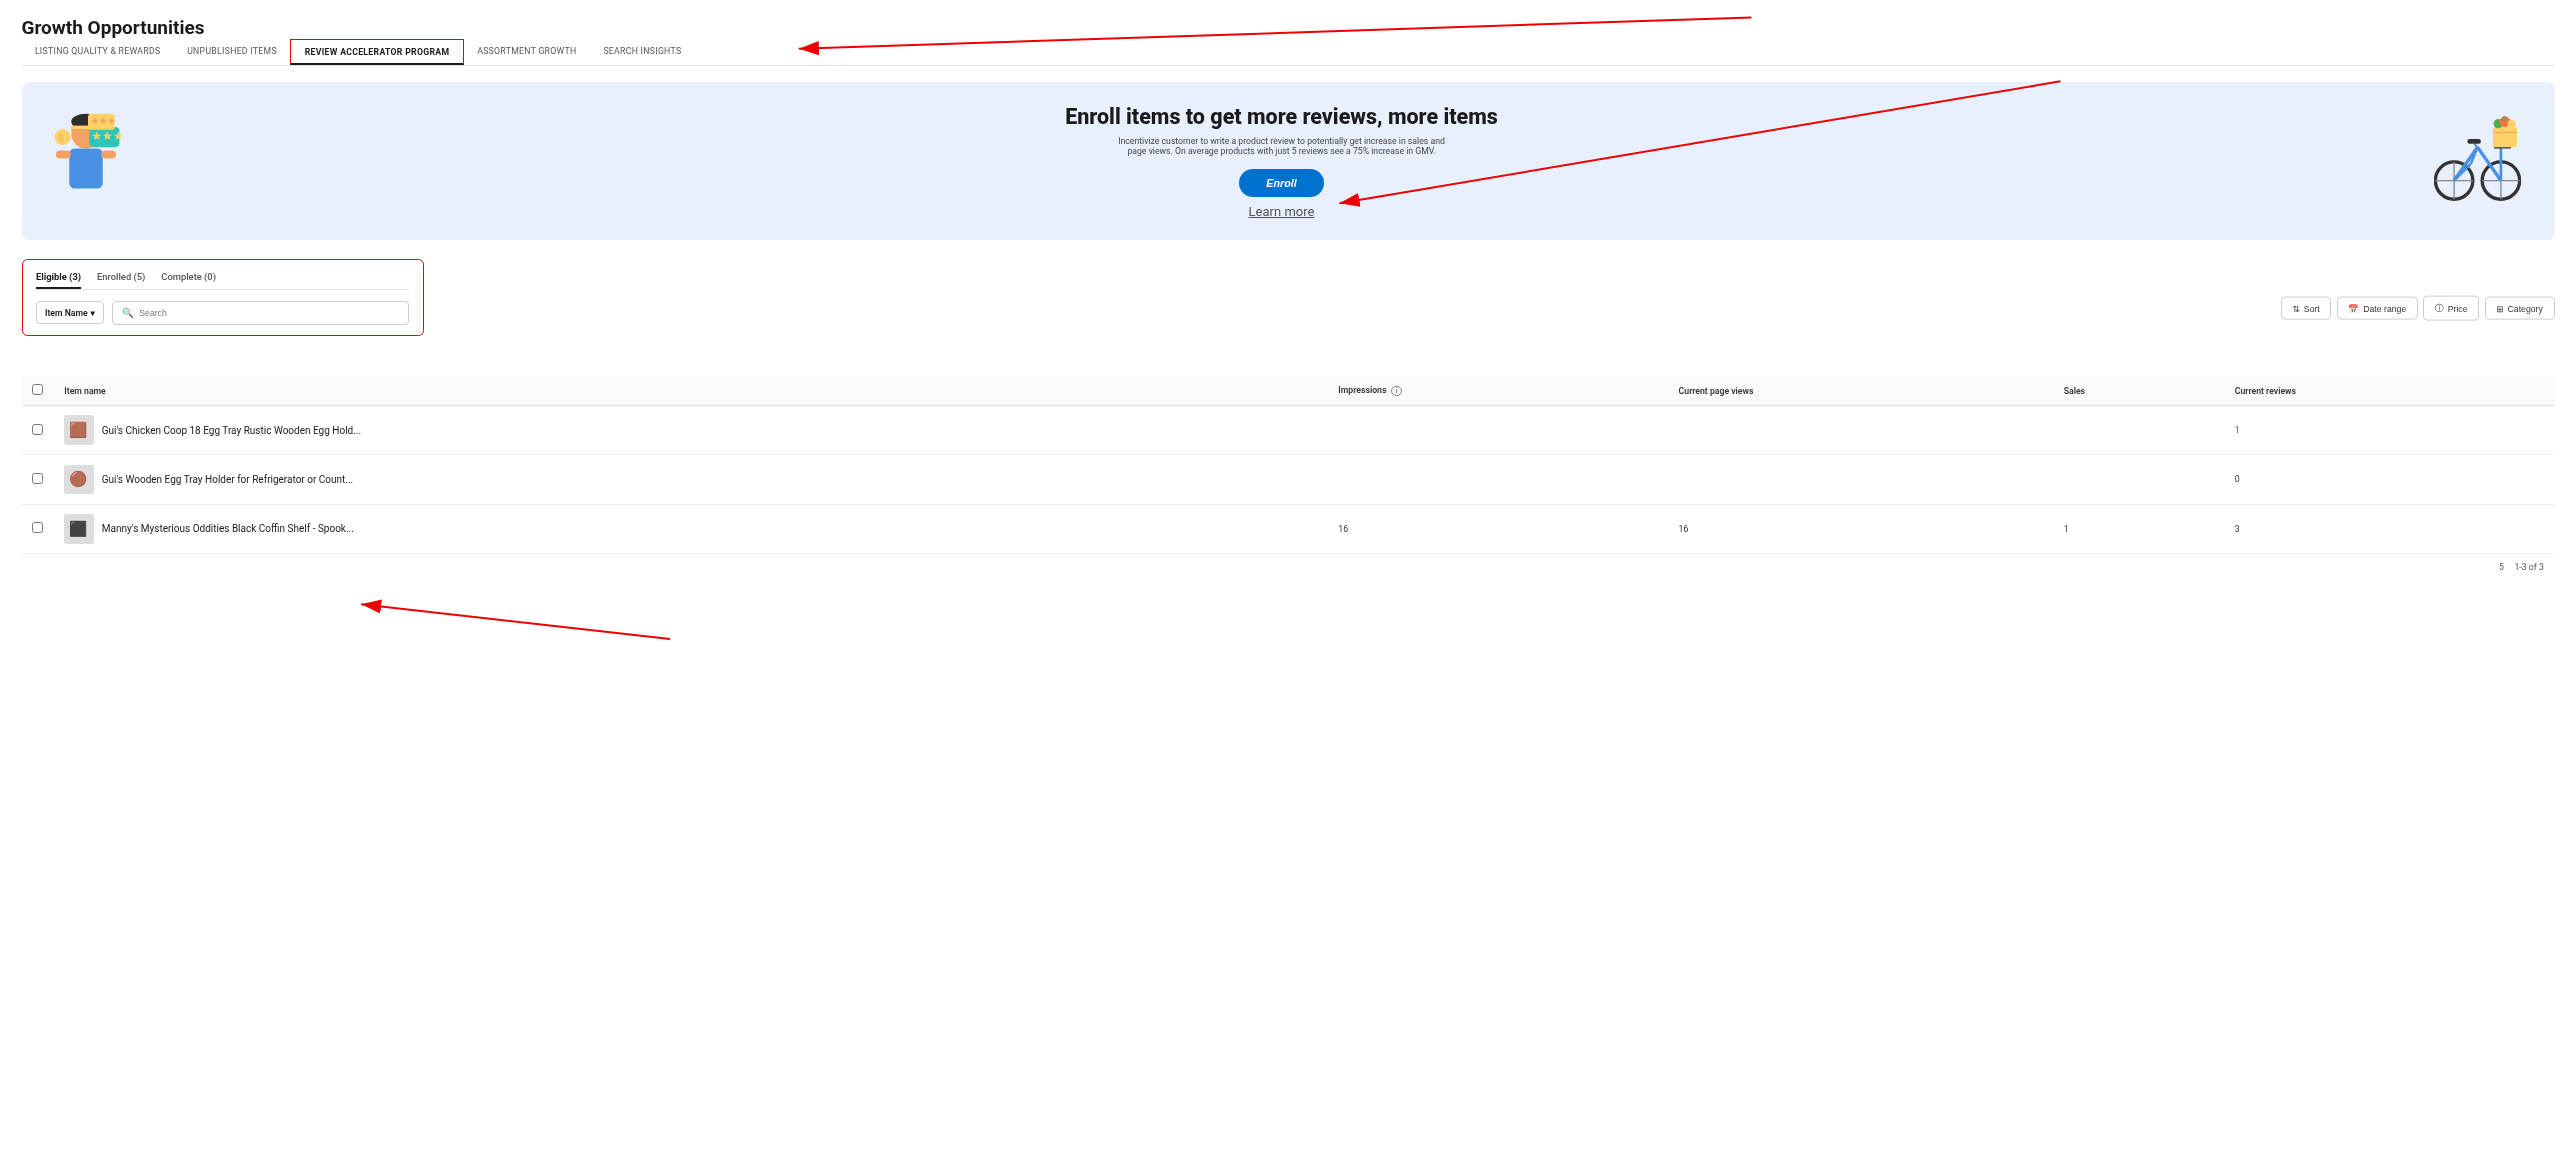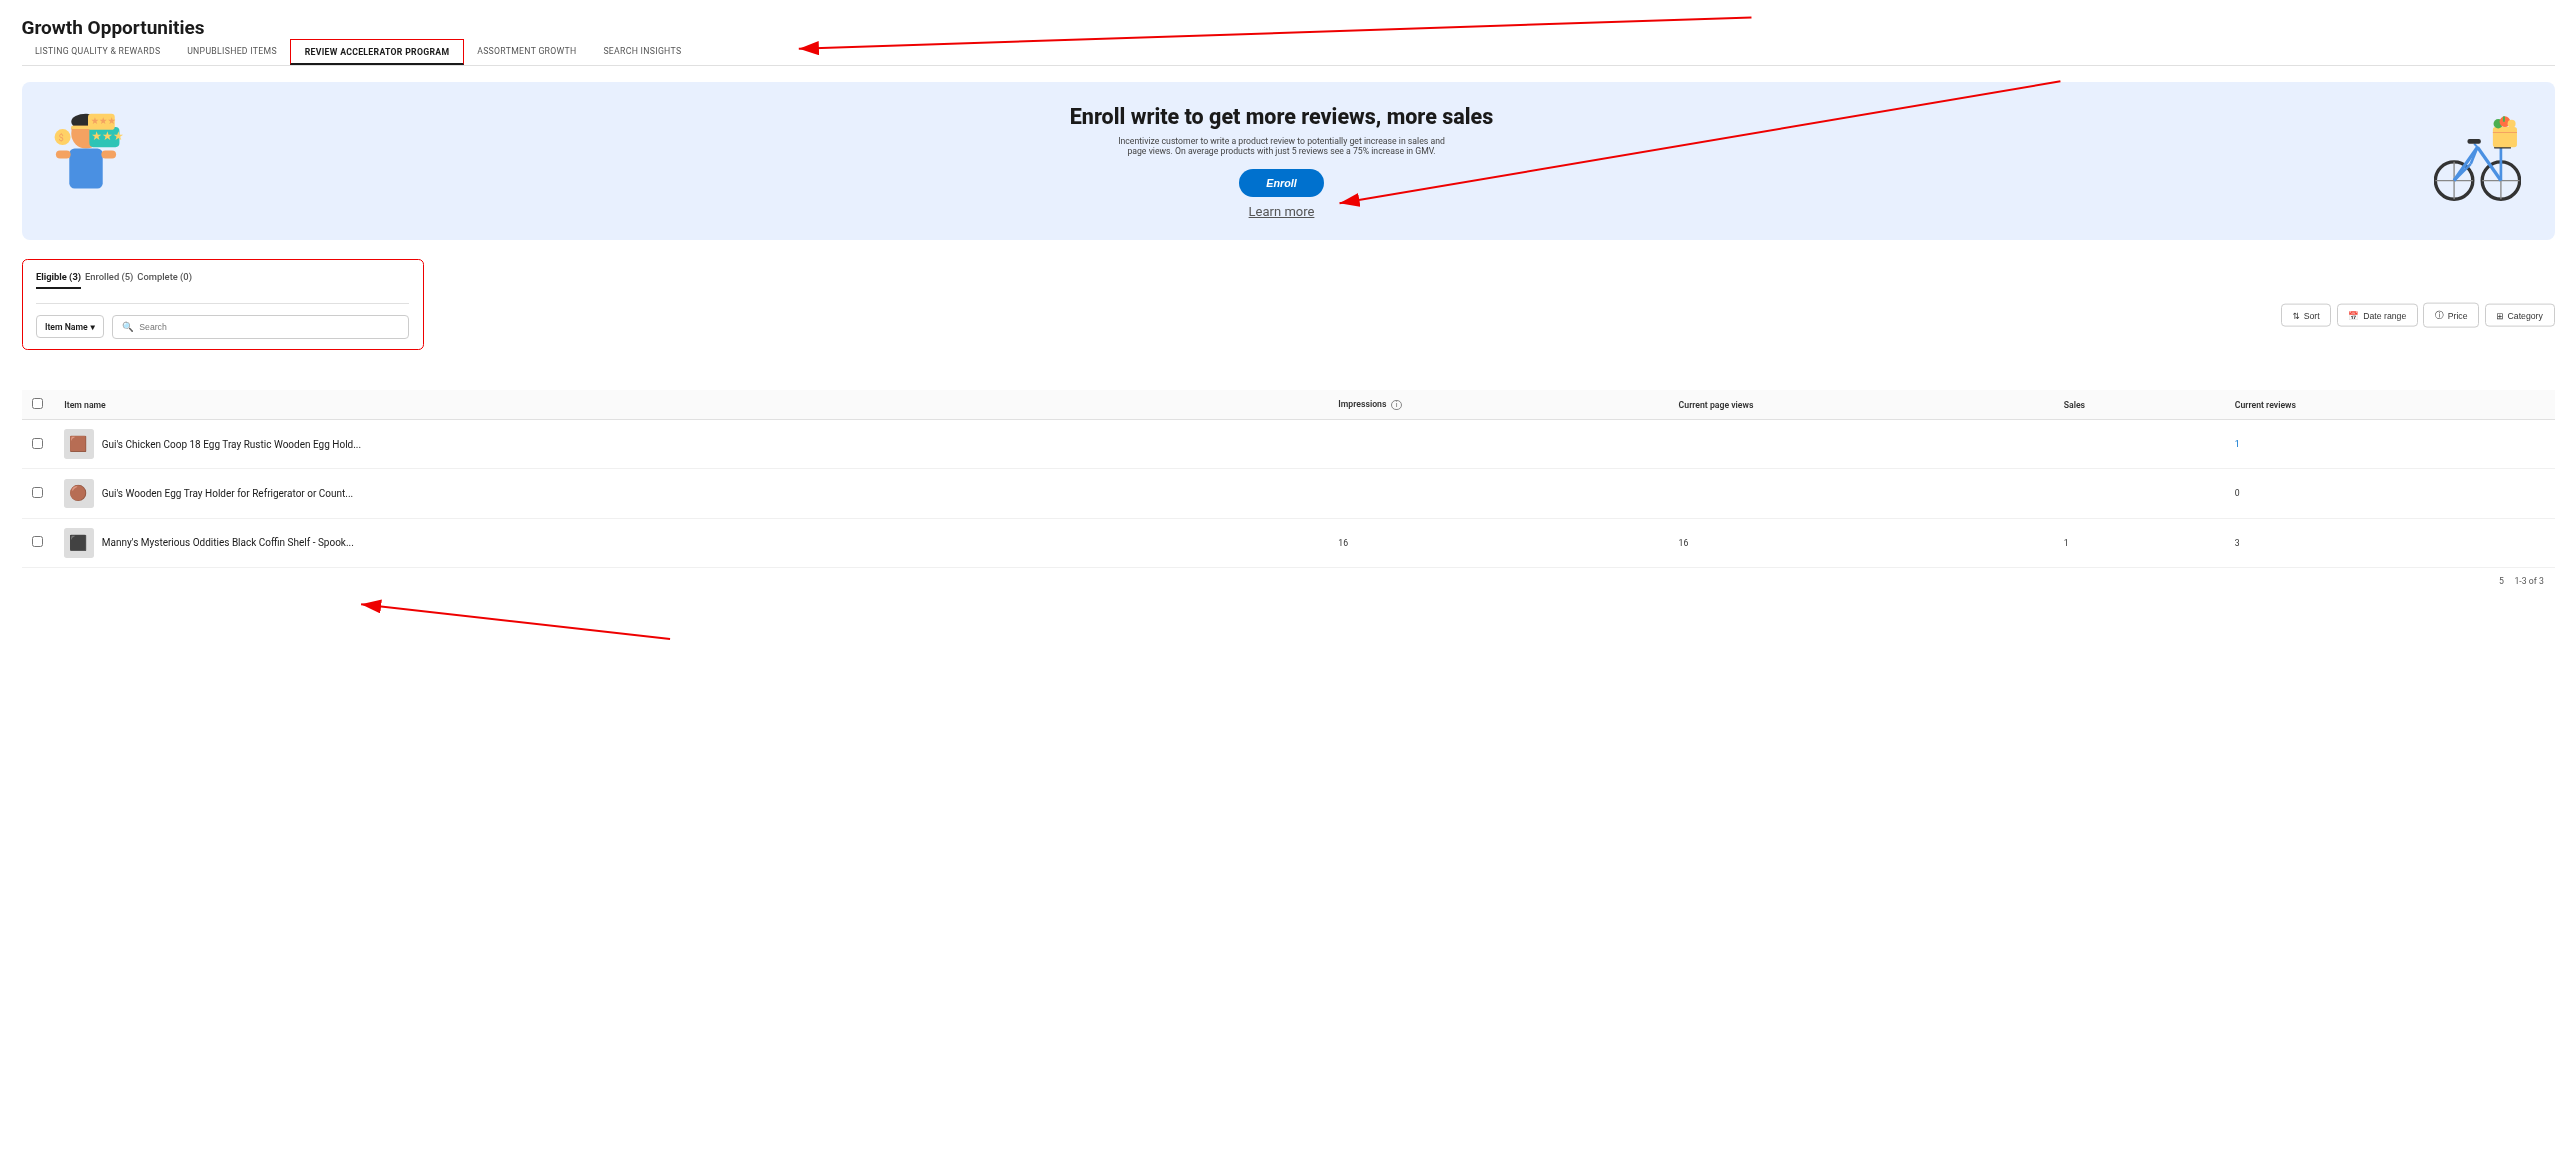--- a/index.html
+++ b/index.html
@@ -23,21 +23,21 @@
     .enroll-btn { background: #0071ce; color: #fff; border: none; border-radius: 16px; padding: 8px 27px; font-size: 10.7px; font-weight: 600; cursor: pointer; display: inline-block; font-style: italic; }
     .learn-more-link { display: block; margin-top: 6.7px; font-size: 13px; color: #555; text-decoration: underline; cursor: pointer; }
     .banner-right-art { width: 94px; flex-shrink: 0; }
 
     
     .art-person { width: 74px; height: 107px; }
     .art-bike { width: 87px; height: 107px; }
 
     
     .filter-section { border: 1.3px solid #e00; border-radius: 5.4px; padding: 10.7px 13.4px; margin-bottom: 0; display: inline-block; min-width: 402px; }
-    .filter-tabs { display: flex; gap: 4px; margin-bottom: 10.7px; border-bottom: 0.7px solid #e0e0e0; padding-bottom: 14px; }
+    .filter-tabs { display: flex; gap: 16px; margin-bottom: 10.7px; border-bottom: 0.7px solid #e0e0e0; padding-bottom: 0; }
     .filter-tab { font-size: 9.4px; font-weight: 500; color: #555; cursor: pointer; padding-bottom: 5.4px; border-bottom: 2px solid transparent; }
     .filter-tab.active { color: #1a1a1a; border-bottom: 2px solid #1a1a1a; font-weight: 700; }
 
     .search-row { display: flex; align-items: center; gap: 8px; }
     .item-name-dropdown { display: flex; align-items: center; gap: 2.7px; font-size: 8.7px; font-weight: 600; cursor: pointer; border: 0.7px solid #ccc; border-radius: 4px; padding: 5.4px 8px; background: #fff; white-space: nowrap; }
     .search-input-wrap { display: flex; align-items: center; gap: 5.4px; border: 0.7px solid #ccc; border-radius: 4px; padding: 5.4px 9.4px; background: #fff; flex: 1; min-width: 201px; }
     .search-input-wrap input { border: none; outline: none; font-size: 8.7px; width: 100%; color: #555; }
 
     
     .table-controls-row { display: flex; align-items: center; justify-content: flex-end; gap: 5.4px; margin: 10.7px 0 5.4px; }
@@ -96,21 +96,21 @@
         <rect x="58" y="10" width="40" height="24" rx="5" fill="#ffd166"></rect>
         <text x="62" y="26" font-size="14" fill="#f4a261">★★★</text>
 
         <circle cx="20" cy="45" r="12" fill="#ffd166"></circle>
         <text x="14" y="51" font-size="14" fill="#f4a261">$</text>
       </svg>
     </div>
 
     <div class="banner-content">
       <div class="banner-title">
-        <span>Enroll write to get more reviews, more sales</span>
+        <span>Enroll items to get more reviews, more items</span>
       </div>
       <div class="banner-desc">Incentivize customer to write a product review to potentially get increase in sales and page views. On average products with just 5 reviews see a 75% increase in GMV.</div>
       <button class="enroll-btn">Enroll</button>
       <a class="learn-more-link">Learn more</a>
     </div>
 
     <div class="banner-right-art">
       <svg class="art-bike" viewBox="0 0 130 160" xmlns="http://www.w3.org/2000/svg">
 
         <circle cx="30" cy="110" r="28" fill="none" stroke="#333" stroke-width="5"></circle>

